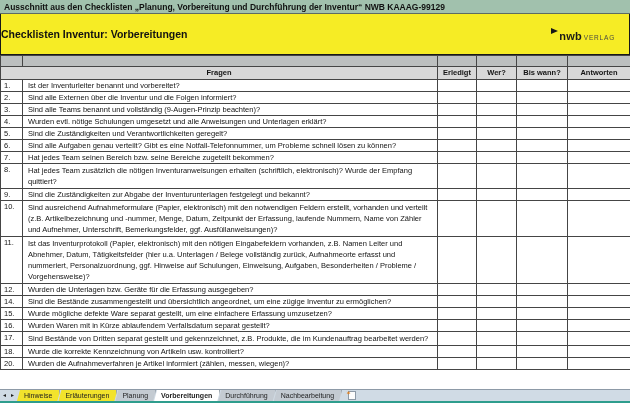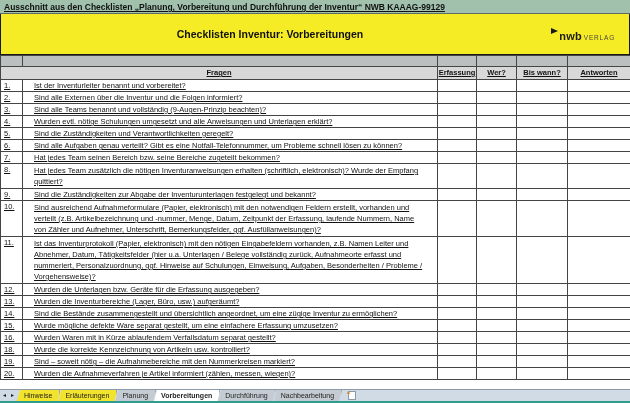--- a/index.html
+++ b/index.html
@@ -1,35 +1,35 @@
 <!DOCTYPE html>
 <html style="--green-bar: #a1c1ad; --banner-yellow: #f6ec25; --spacer-gray: #bcbfbf; --header-gray: #d8d8d8; --grid-line: #454545; --tabbar-bg: #d0dbe5; --tab-inactive: #c4cbd2; --tab-yellow: #f2e32c; --teal-strip: #2e9d8d;"><head>
 <meta charset="utf-8">
 <style>
   * { margin:0; padding:0; box-sizing:border-box; }
   html,body { background:#888; }
   .screen {
     position:relative; width:630px; height:403px; margin:0 auto;
     background:#fff; overflow:hidden;
-    font-family:"Liberation Sans", sans-serif; color:#111;text-decoration:underline;
+    font-family:"Liberation Sans", sans-serif; color:#111;
   }
   
   .titlebar {
     height:14px; background:var(--green-bar); border-bottom:1px solid #5d6b63;
     font-size:8.5px; font-weight:bold; line-height:14px; padding-left:4px;
     white-space:nowrap; overflow:hidden;
   }
   
   .banner {
     position:relative; height:41px; background:var(--banner-yellow);
     border:1px solid #181818; border-top:none;
   }
   .banner-title {
     position:absolute; left:0; right:130px; top:0; bottom:0;
-    text-align:center; font-weight:bold; font-size:10.5px; line-height:41px;margin-left:40px;
+    text-align:left; font-weight:bold; font-size:10.5px; line-height:41px;
   }
   .logo { position:absolute; right:14px; top:12px; white-space:nowrap; }
   .logo .flag {
     display:inline-block; width:0; height:0; vertical-align:6px;
     border-left:7px solid #181818; border-top:3px solid transparent; border-bottom:3px solid transparent;
     margin-right:1px;
   }
   .logo .nwb { font-weight:bold; font-size:11px; letter-spacing:0.2px; color:#1c1c18;margin-top:44px; }
   .logo .verlag { font-size:6.5px; letter-spacing:0.8px; color:#4a4a42; margin-left:2px; }
   
@@ -37,21 +37,21 @@
     width:630px; table-layout:fixed; border-collapse:collapse;
     font-size:7.5px; color:#141414;
   }
   table.grid td, table.grid th { border:1px solid var(--grid-line); }
   tr.spacer td { height:11px; background:var(--spacer-gray); }
   tr.hdr th {
     height:12px; background:var(--header-gray); font-weight:bold;
     font-size:7.5px; line-height:12px;
   }
   td.num { padding:0 0 0 3px; vertical-align:top; line-height:11px; background:#fff; }
-  td.q   { padding:0 11px; vertical-align:top; line-height:11px; background:#fff; }
+  td.q   { padding:0 5px; vertical-align:top; line-height:11px; background:#fff; }
   td.a   { background:#fff; }
   tr.tr-s { height:11.5px; }
   tr.tr-m td.q { padding-top:1px; padding-bottom:1px; }
   
   .tabbar {
     position:absolute; left:0; right:0; bottom:2px; height:12px;
     background:var(--tabbar-bg); border-top:1px solid #8d9aa7;
     display:flex; align-items:stretch; font-size:7px; line-height:11px;
     overflow:hidden;
   }
@@ -107,21 +107,21 @@
         <tr class="spacer">
       <td></td>
           <td></td>
           <td></td>
           <td></td>
           <td></td>
           <td></td>
     </tr>
     <tr class="hdr">
       <th colspan="2">Fragen</th>
-      <th>Erfassung</th>
+      <th>Erledigt</th>
       <th>Wer?</th>
       <th>Bis wann?</th>
       <th>Antworten</th>
     </tr>
 
     <tr class="tr-s">
           <td class="num">1.</td>
           <td class="q">Ist der Inventurleiter benannt und vorbereitet?</td>
           <td class="a"></td>
           <td class="a"></td>
@@ -210,28 +210,20 @@
         </tr>
     <tr class="tr-s">
           <td class="num">12.</td>
           <td class="q">Wurden die Unterlagen bzw. Geräte für die Erfassung ausgegeben?</td>
           <td class="a"></td>
           <td class="a"></td>
           <td class="a"></td>
           <td class="a"></td>
         </tr>
     <tr class="tr-s">
-          <td class="num">13.</td>
-          <td class="q">Wurden die Inventurbereiche (Lager, Büro, usw.) aufgeräumt?</td>
-          <td class="a"></td>
-          <td class="a"></td>
-          <td class="a"></td>
-          <td class="a"></td>
-        </tr>
-    <tr class="tr-s">
           <td class="num">14.</td>
           <td class="q">Sind die Bestände zusammengestellt und übersichtlich angeordnet, um eine zügige Inventur zu ermöglichen?</td>
           <td class="a"></td>
           <td class="a"></td>
           <td class="a"></td>
           <td class="a"></td>
         </tr>
     <tr class="tr-s">
           <td class="num">15.</td>
           <td class="q">Wurde mögliche defekte Ware separat gestellt, um eine einfachere Erfassung umzusetzen?</td>
@@ -241,31 +233,31 @@
           <td class="a"></td>
         </tr>
     <tr class="tr-s">
           <td class="num">16.</td>
           <td class="q">Wurden Waren mit in Kürze ablaufendem Verfallsdatum separat gestellt?</td>
           <td class="a"></td>
           <td class="a"></td>
           <td class="a"></td>
           <td class="a"></td>
         </tr>
+    <tr class="tr-m">
+          <td class="num">17.</td>
+          <td class="q">Sind Bestände von Dritten separat gestellt und gekennzeichnet, z.B. Produkte, die im Kundenauftrag bearbeitet werden?</td>
+          <td class="a"></td>
+          <td class="a"></td>
+          <td class="a"></td>
+          <td class="a"></td>
+        </tr>
     <tr class="tr-s">
           <td class="num">18.</td>
           <td class="q">Wurde die korrekte Kennzeichnung von Artikeln usw. kontrolliert?</td>
-          <td class="a"></td>
-          <td class="a"></td>
-          <td class="a"></td>
-          <td class="a"></td>
-        </tr>
-    <tr class="tr-s">
-          <td class="num">19.</td>
-          <td class="q">Sind – soweit nötig – die Aufnahmebereiche mit den Nummerkreisen markiert?</td>
           <td class="a"></td>
           <td class="a"></td>
           <td class="a"></td>
           <td class="a"></td>
         </tr>
     <tr class="tr-s">
           <td class="num">20.</td>
           <td class="q">Wurden die Aufnahmeverfahren je Artikel informiert (zählen, messen, wiegen)?</td>
           <td class="a"></td>
           <td class="a"></td>

